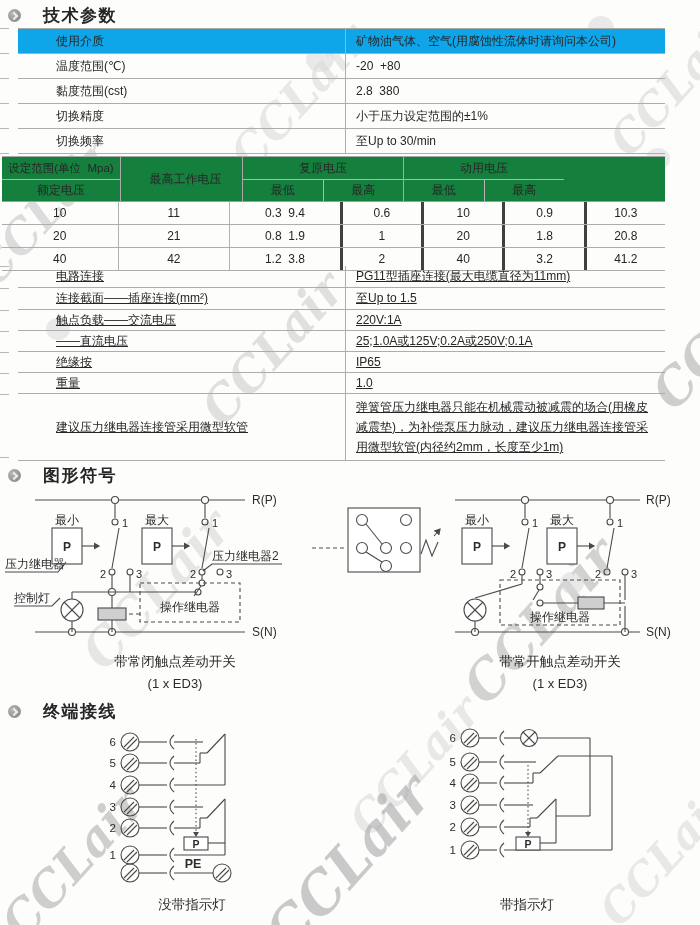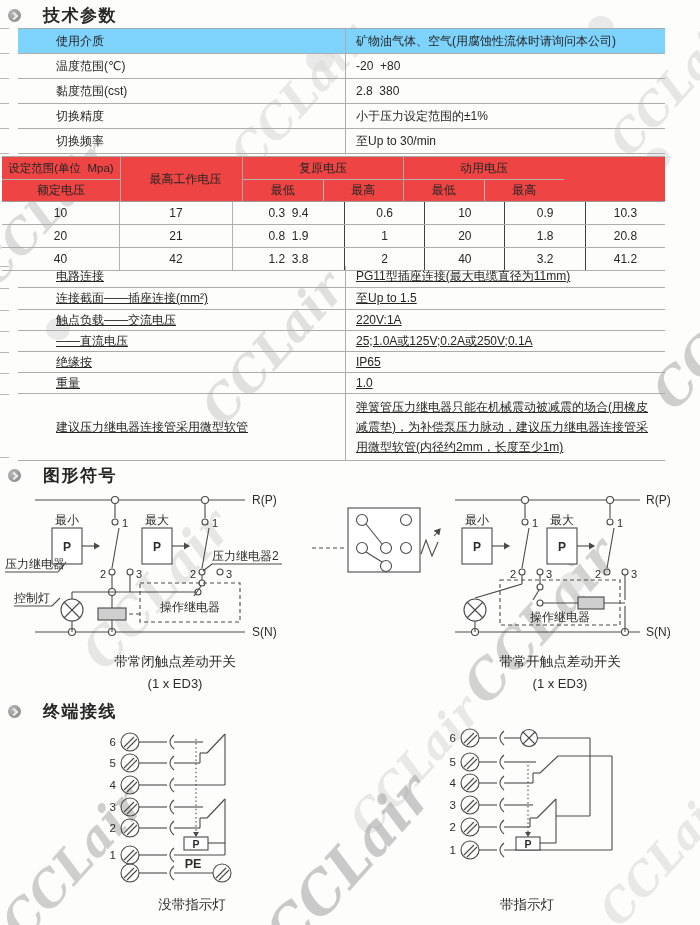--- a/index.html
+++ b/index.html
@@ -18,40 +18,40 @@
   .sec .ico::after{content:"";position:absolute;left:3px;top:4px;width:4px;height:4px;
             border-right:2px solid #ededed;border-top:2px solid #ededed;transform:rotate(45deg);}
   .sec .t{font-size:17px;font-weight:bold;letter-spacing:1.5px;}
   
   .stub{position:absolute;left:0;width:9px;height:1px;background:#b8b8b8;z-index:1;}
   
   .kv{position:absolute;left:18px;width:647px;border-top:1px solid #a9a9a9;font-size:12px;z-index:1;}
   .kv-row{display:grid;grid-template-columns:327px 1fr;border-bottom:1px solid #adadad;align-items:stretch;}
   .kv-row .lbl{padding-left:38px;display:flex;align-items:center;}
   .kv-row .val{border-left:1px solid #adadad;padding-left:10px;display:flex;align-items:center;white-space:pre-wrap;}
-  .kv-row.hdr{background:#7dd3fc;}
+  .kv-row.hdr{background:#0ea5e9;}
   .h25{min-height:24px;} .h22{min-height:21px;} .h21{min-height:20px;} .h64{min-height:63px;}
   .kv-row .val.wrap{padding:3px 14px 3px 10px;line-height:20px;}
   
   .t2{position:absolute;left:2px;top:156px;width:663px;font-size:12px;text-align:center;z-index:1;}
-  .t2h{display:flex;background:#ef4444;border-top:1px solid #a9a9a9;border-bottom:1px solid #9c9c9c;height:44px;}
+  .t2h{display:flex;background:#15803d;border-top:1px solid #a9a9a9;border-bottom:1px solid #9c9c9c;height:44px;}
   .t2h .c1{width:118px;}
   .t2h .c1a{height:22px;line-height:22px;border-bottom:1px solid #b3b3b3;font-size:11.5px;white-space:pre;}
   .t2h .c1b{height:21px;line-height:21px;}
   .t2h .c2{width:113px;line-height:44px;border-left:1px solid #a9a9a9;padding-left:8px;}
   .t2h .c3{width:112px;border-left:1px solid #a9a9a9;display:flex;flex-direction:column;justify-content:center;line-height:15px;}
   .t2h .c45{width:160px;border-left:1px solid #a9a9a9;}
   .t2h .c45 .top{height:22px;line-height:22px;border-bottom:1px solid #b3b3b3;}
   .t2h .c45 .bot{display:flex;height:21px;line-height:21px;}
   .t2h .c45 .bot div{width:80px;}
   .t2h .c45 .bot div + div{border-left:1px solid #b3b3b3;}
   .t2r{display:flex;height:22px;line-height:22px;border-bottom:1px solid #adadad;white-space:pre;}
   .t2r .d1{width:118px;} .t2r .d2{width:113px;border-left:1px solid #b3b3b3;}
   .t2r .d3{width:112px;border-left:1px solid #b3b3b3;}
-  .t2r .d4{width:80px;border-left:1px solid #404040;}
+  .t2r .d4{width:80px;border-left:3px solid #404040;}
   svg{position:absolute;z-index:1;}
   svg text{font-family:"Liberation Sans","DejaVu Sans",sans-serif;fill:#2c2c2c;}
 </style>
 </head>
 <body>
 
 <div class="page">
 
   <div class="wm light" style="left:210px;top:70px;font-size:46px;opacity:.5;">CCLair</div>
   <div class="wm light" style="left:590px;top:60px;font-size:44px;opacity:.55;">CCLair</div>
@@ -130,21 +130,21 @@
       <div class="c45">
         <div class="top">动用电压</div>
         <div class="bot">
           <div>最低</div>
           <div>最高</div>
         </div>
       </div>
     </div>
     <div class="t2r">
       <div class="d1">10</div>
-      <div class="d2">17</div>
+      <div class="d2">11</div>
       <div class="d3">0.3  9.4</div>
       <div class="d4">0.6</div>
       <div class="d4">10</div>
       <div class="d4">0.9</div>
       <div class="d4">10.3</div>
     </div>
     <div class="t2r">
       <div class="d1">20</div>
       <div class="d2">21</div>
       <div class="d3">0.8  1.9</div>

